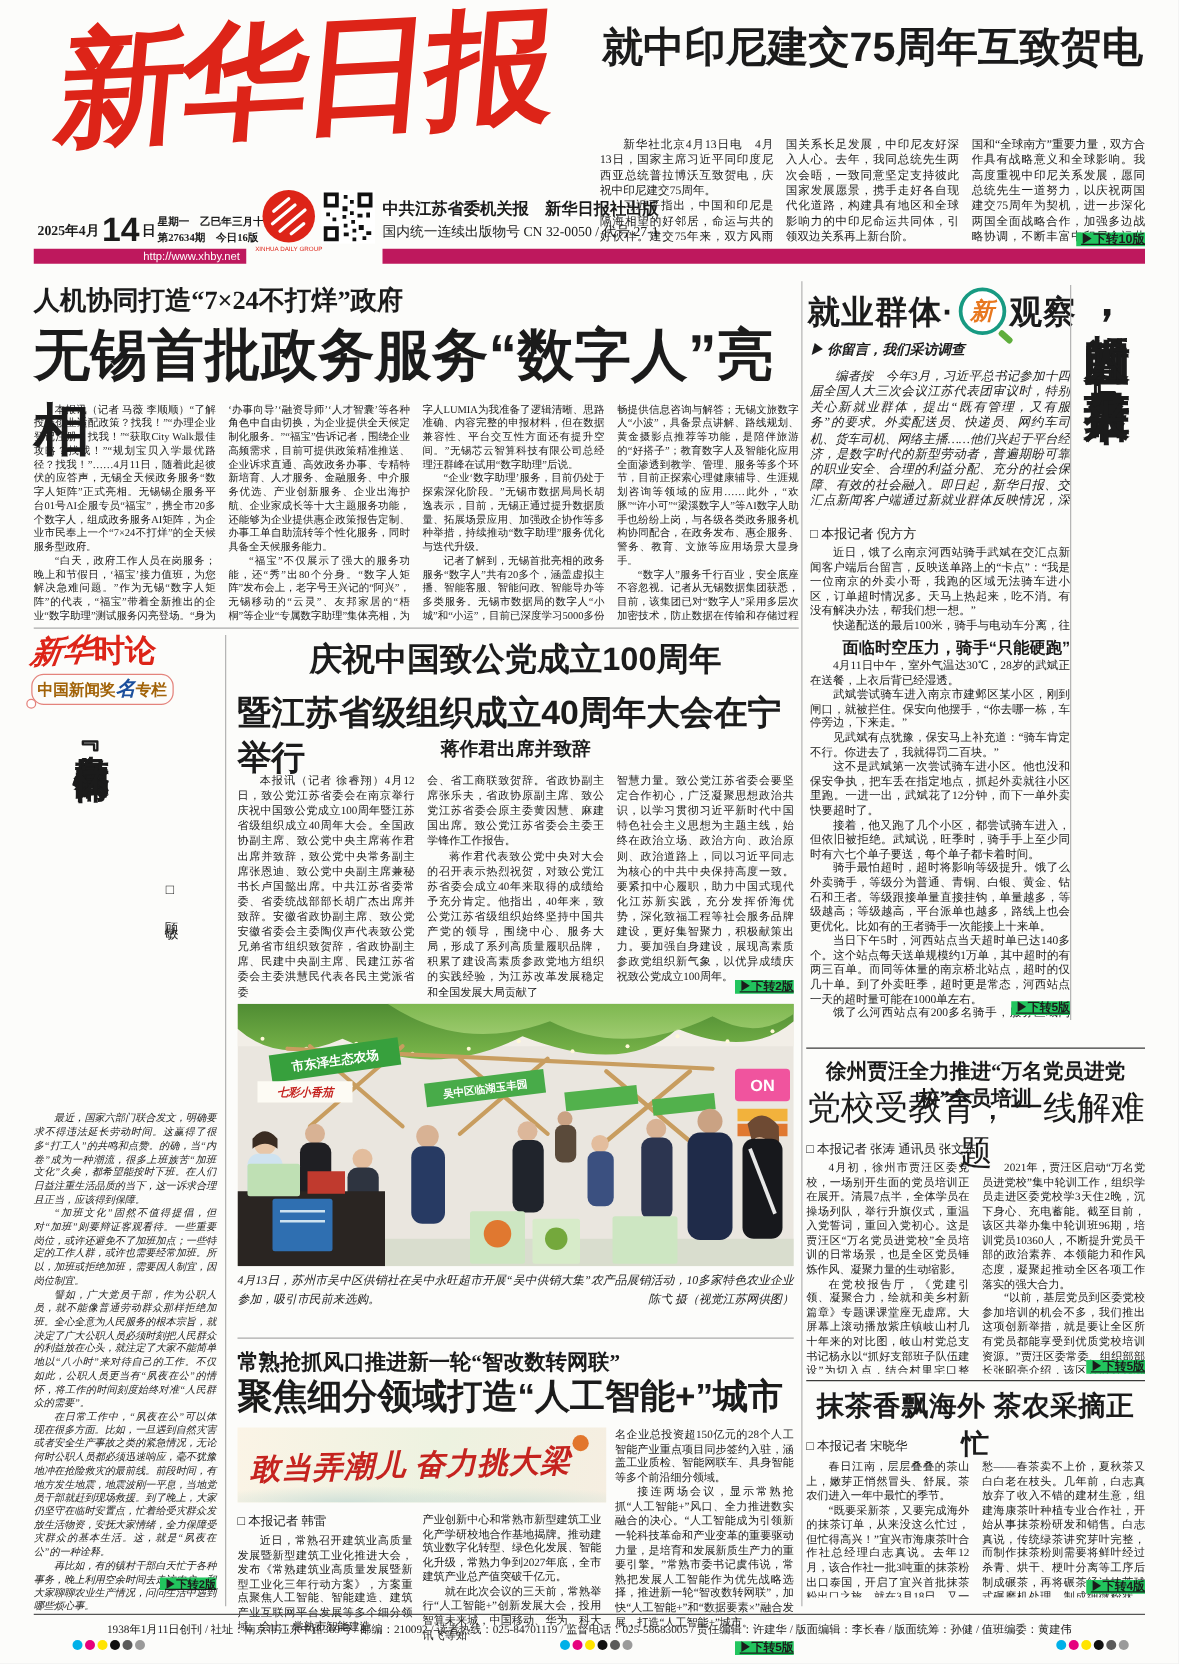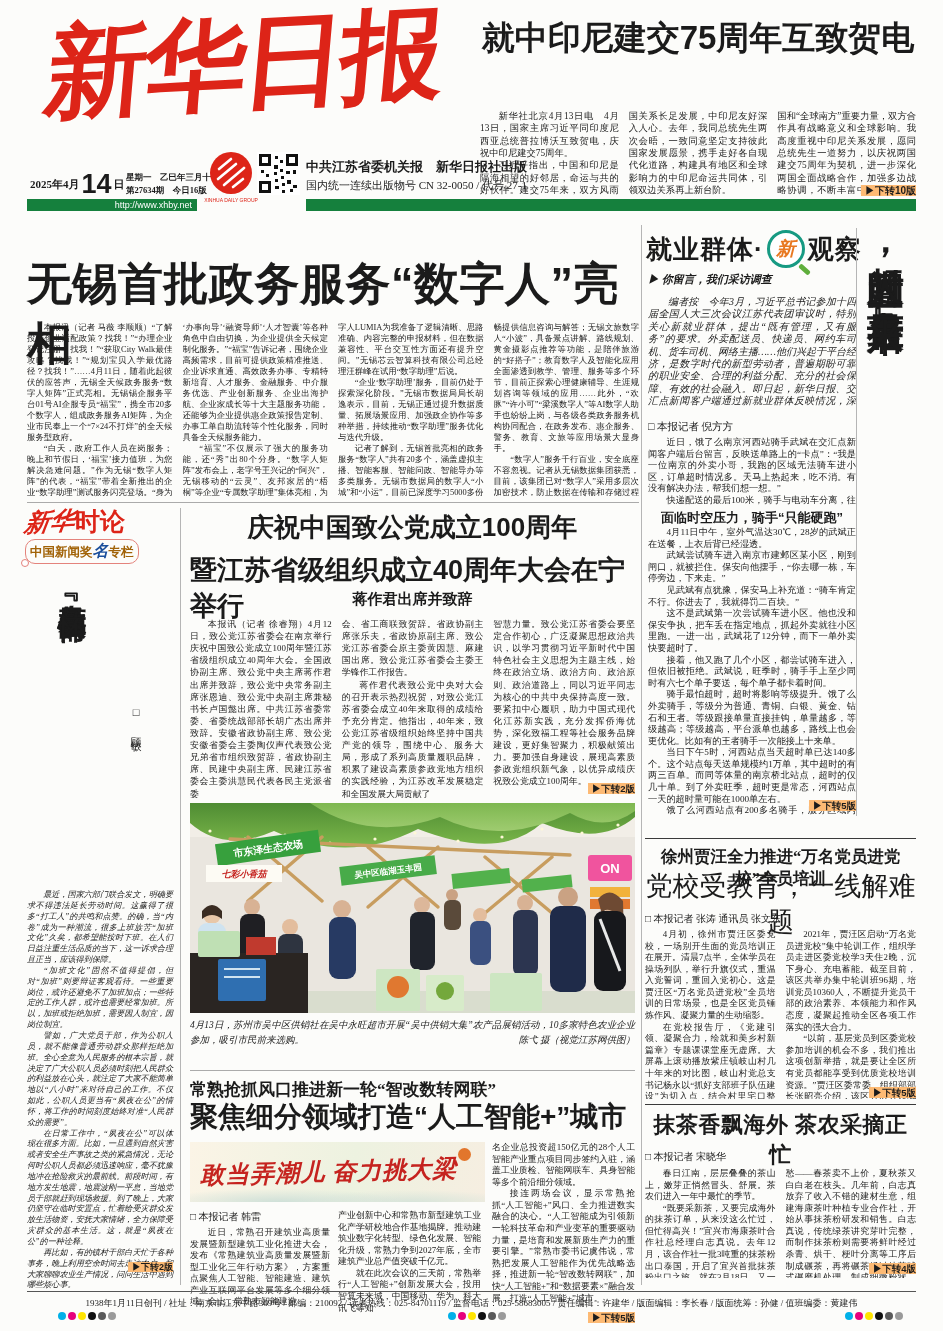--- a/index.html
+++ b/index.html
@@ -5,31 +5,31 @@
   html,body{margin:0;padding:0;background:#e9e9e9;}
   .page{position:relative;width:943px;height:1331px;background:#fcfcfa;margin:0 auto;
         font-family:"Liberation Serif",serif;color:#1b1b1b;overflow:hidden;}
   .abs{position:absolute;}
   .sans{font-family:"Liberation Sans",sans-serif;}
   .just{text-align:justify;}
   p{margin:0;text-indent:2em;}
   .cont p:first-child{text-indent:0;}
   .colflex{display:flex;gap:10px;overflow:hidden;}
   .colflex>div{flex:1;overflow:hidden;}
-  .jump{font-weight:bold;background:#fdba74;padding-left:4px;font-family:"Liberation Sans",sans-serif;}
+  .jump{font-weight:bold;background:#22c55e;padding-left:4px;font-family:"Liberation Sans",sans-serif;text-decoration:underline;}
 
   
   .mast-title{left:46px;top:-14px;width:440px;height:175px;font-size:102px;font-weight:bold;
     color:#dd2418;letter-spacing:-4px;transform:skewX(-8deg) rotate(-3deg);line-height:1.5;
     font-family:"Liberation Serif",serif;}
   .date-pre{font-size:11px;font-weight:bold;}
   .date-day{font-size:27px;font-weight:bold;font-family:"Liberation Sans",sans-serif;line-height:.9;}
   .date-row{left:30px;top:172px;display:flex;align-items:center;gap:2px;}
   .wk{left:126px;top:171px;font-size:8.5px;font-weight:bold;line-height:1.5;}
-  .graybar{background:#15803d;height:12px;}
+  .graybar{background:#be185d;height:12px;}
   .urlbar{left:27px;top:199px;width:170px;color:#fff;font-size:9px;line-height:12px;
     text-align:right;padding-right:5px;box-sizing:border-box;font-family:"Liberation Sans",sans-serif;}
   .logo-cap{left:202px;top:197px;width:58px;text-align:center;font-size:5px;color:#dd2418;}
   .org1{left:306px;top:158px;font-size:13px;font-weight:bold;}
   .org2{left:306px;top:178px;font-size:11px;}
   .bar-right{left:306px;top:199px;width:610px;}
 
   
   .ts-h{left:480px;top:16px;width:436px;text-align:center;font-weight:bold;font-size:33px;line-height:1.35;letter-spacing:0px;}
   .ts-body{left:480px;top:110px;width:436px;height:86px;font-size:9.3px;line-height:1.33;}
@@ -88,21 +88,21 @@
   .gc-logo .big{font-size:26px;font-weight:bold;letter-spacing:1px;}
   .lens{position:relative;width:32px;height:32px;border:3px solid #179a82;border-radius:50%;
         display:flex;align-items:center;justify-content:center;background:#fff;}
   .lens .xin{color:#e87820;font-weight:bold;font-style:italic;font-size:19px;}
   .lens::after{content:"";position:absolute;right:-9px;bottom:-7px;width:13px;height:5px;background:#5fae3c;
         transform:rotate(42deg);border-radius:2px;}
   .gc-tag{left:648px;top:272px;font-size:11px;font-weight:bold;font-style:italic;}
   .gc-note{left:648px;top:296px;width:208px;height:112px;font-size:10px;line-height:1.24;font-style:italic;overflow:hidden;}
   .gc-byline{left:648px;top:420px;font-size:10.5px;}
   .gc-body1{left:648px;top:437px;width:208px;height:70px;font-size:9.2px;line-height:1.26;overflow:hidden;}
-  .gc-sub{left:648px;top:509px;width:208px;text-align:center;font-size:13px;font-weight:bold;}
+  .gc-sub{left:648px;top:509px;width:208px;text-align:right;font-size:13px;font-weight:bold;}
   .gc-body2{left:648px;top:527px;width:208px;height:288px;font-size:9.2px;line-height:1.26;overflow:hidden;}
   .gc-jump{left:746px;top:800px;width:110px;text-align:right;font-size:9.5px;}
   .gc-vert{left:860px;top:238px;height:580px;writing-mode:vertical-rl;font-size:37px;font-weight:bold;letter-spacing:1px;}
 
   
   .jw-kicker{left:645px;top:846px;width:271px;text-align:center;font-size:16.5px;font-weight:bold;}
   .jw-h{left:645px;top:868px;width:271px;text-align:center;font-size:27px;font-weight:normal;}
   .jw-byline{left:645px;top:912px;font-size:10px;}
   .jw-body{left:645px;top:929px;width:271px;height:170px;font-size:8.9px;line-height:1.3;}
   .jw-jump{left:784px;top:1087px;width:132px;text-align:right;font-size:9.5px;}
@@ -198,20 +198,21 @@
       </div>
     <div class="cont">
         <p>国关系长足发展，中印尼友好深入人心。去年，我同总统先生两次会晤，一致同意坚定支持彼此国家发展愿景，携手走好各自现代化道路，构建具有地区和全球影响力的中印尼命运共同体，引领双边关系再上新台阶。</p>
       </div>
     <div class="cont">
         <p>国和“全球南方”重要力量，双方合作具有战略意义和全球影响。我高度重视中印尼关系发展，愿同总统先生一道努力，以庆祝两国建交75周年为契机，进一步深化两国全面战略合作，加强多边战略协调，不断丰富中印尼命运共同体的时代内涵。</p>
       </div>
   </div>
   <div class="abs ts-jump"><span class="jump">▶下转10版</span></div>
 
+  <div class="abs wx-kicker">人机协同打造“7×24不打烊”政府</div>
   <div class="abs wx-h sans">无锡首批政务服务“数字人”亮相</div>
   <div class="abs wx-body colflex just">
     <div>
         <p>本报讯（记者 马薇 李顺顺）“了解投资创业适配政策？找我！”“办理企业登记注册？找我！”“获取City Walk最佳攻略？找我！”“规划宝贝入学最优路径？找我！”……4月11日，随着此起彼伏的应答声，无锡全天候政务服务“数字人矩阵”正式亮相。无锡锡企服务平台01号AI企服专员“福宝”，携全市20多个数字人，组成政务服务AI矩阵，为企业市民奉上一个“7×24不打烊”的全天候服务型政府。</p>
         <p>“白天，政府工作人员在岗服务；晚上和节假日，‘福宝’接力值班，为您解决急难问题。”作为无锡“数字人矩阵”的代表，“福宝”带着全新推出的企业“数字助理”测试服务闪亮登场。“身为一名全能型企业数字管家，我可以在‘政策精算师’</p>
       </div>
     <div class="cont">
         <p>‘办事向导’‘融资导师’‘人才智囊’等各种角色中自由切换，为企业提供全天候定制化服务。”“福宝”告诉记者，围绕企业高频需求，目前可提供政策精准推送、企业诉求直通、高效政务办事、专精特新培育、人才服务、金融服务、中介服务优选、产业创新服务、企业出海护航、企业家成长等十大主题服务功能，还能够为企业提供惠企政策报告定制、办事工单自助流转等个性化服务，同时具备全天候服务能力。</p>
         <p>“福宝”不仅展示了强大的服务功能，还“秀”出80个分身。“数字人矩阵”发布会上，老字号王兴记的“阿兴”，无锡移动的“云灵”、友邦家居的“梧桐”等企业“专属数字助理”集体亮相，为企业开启个性化定制服务。</p>
       </div>

